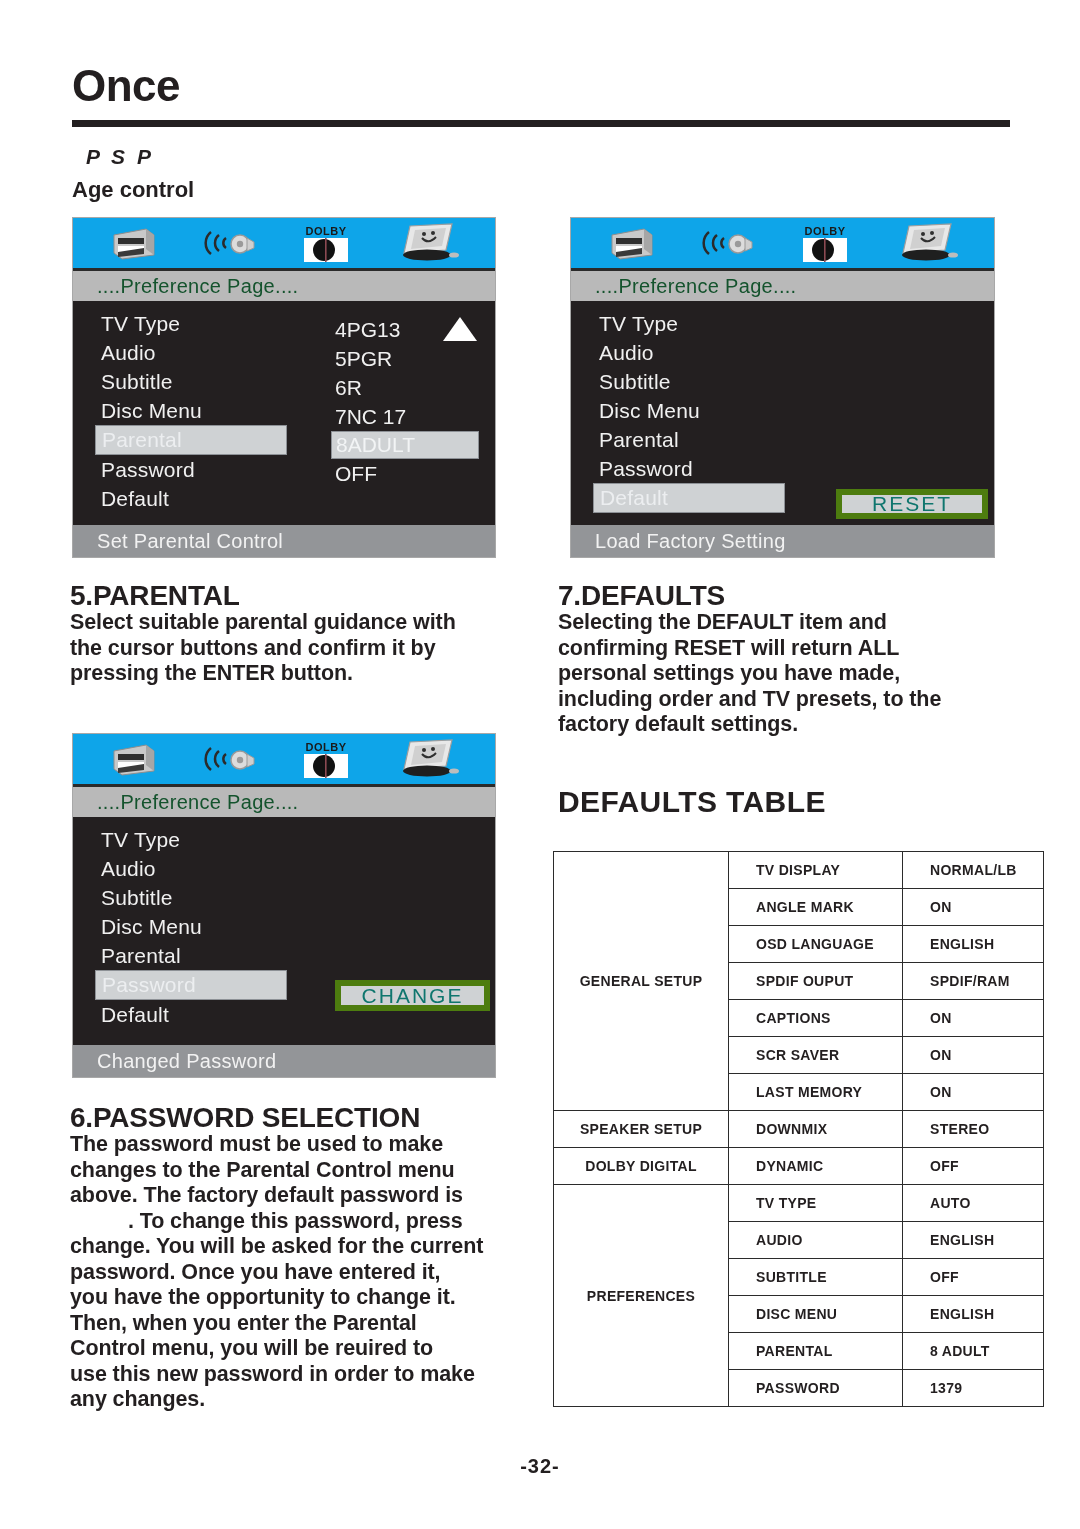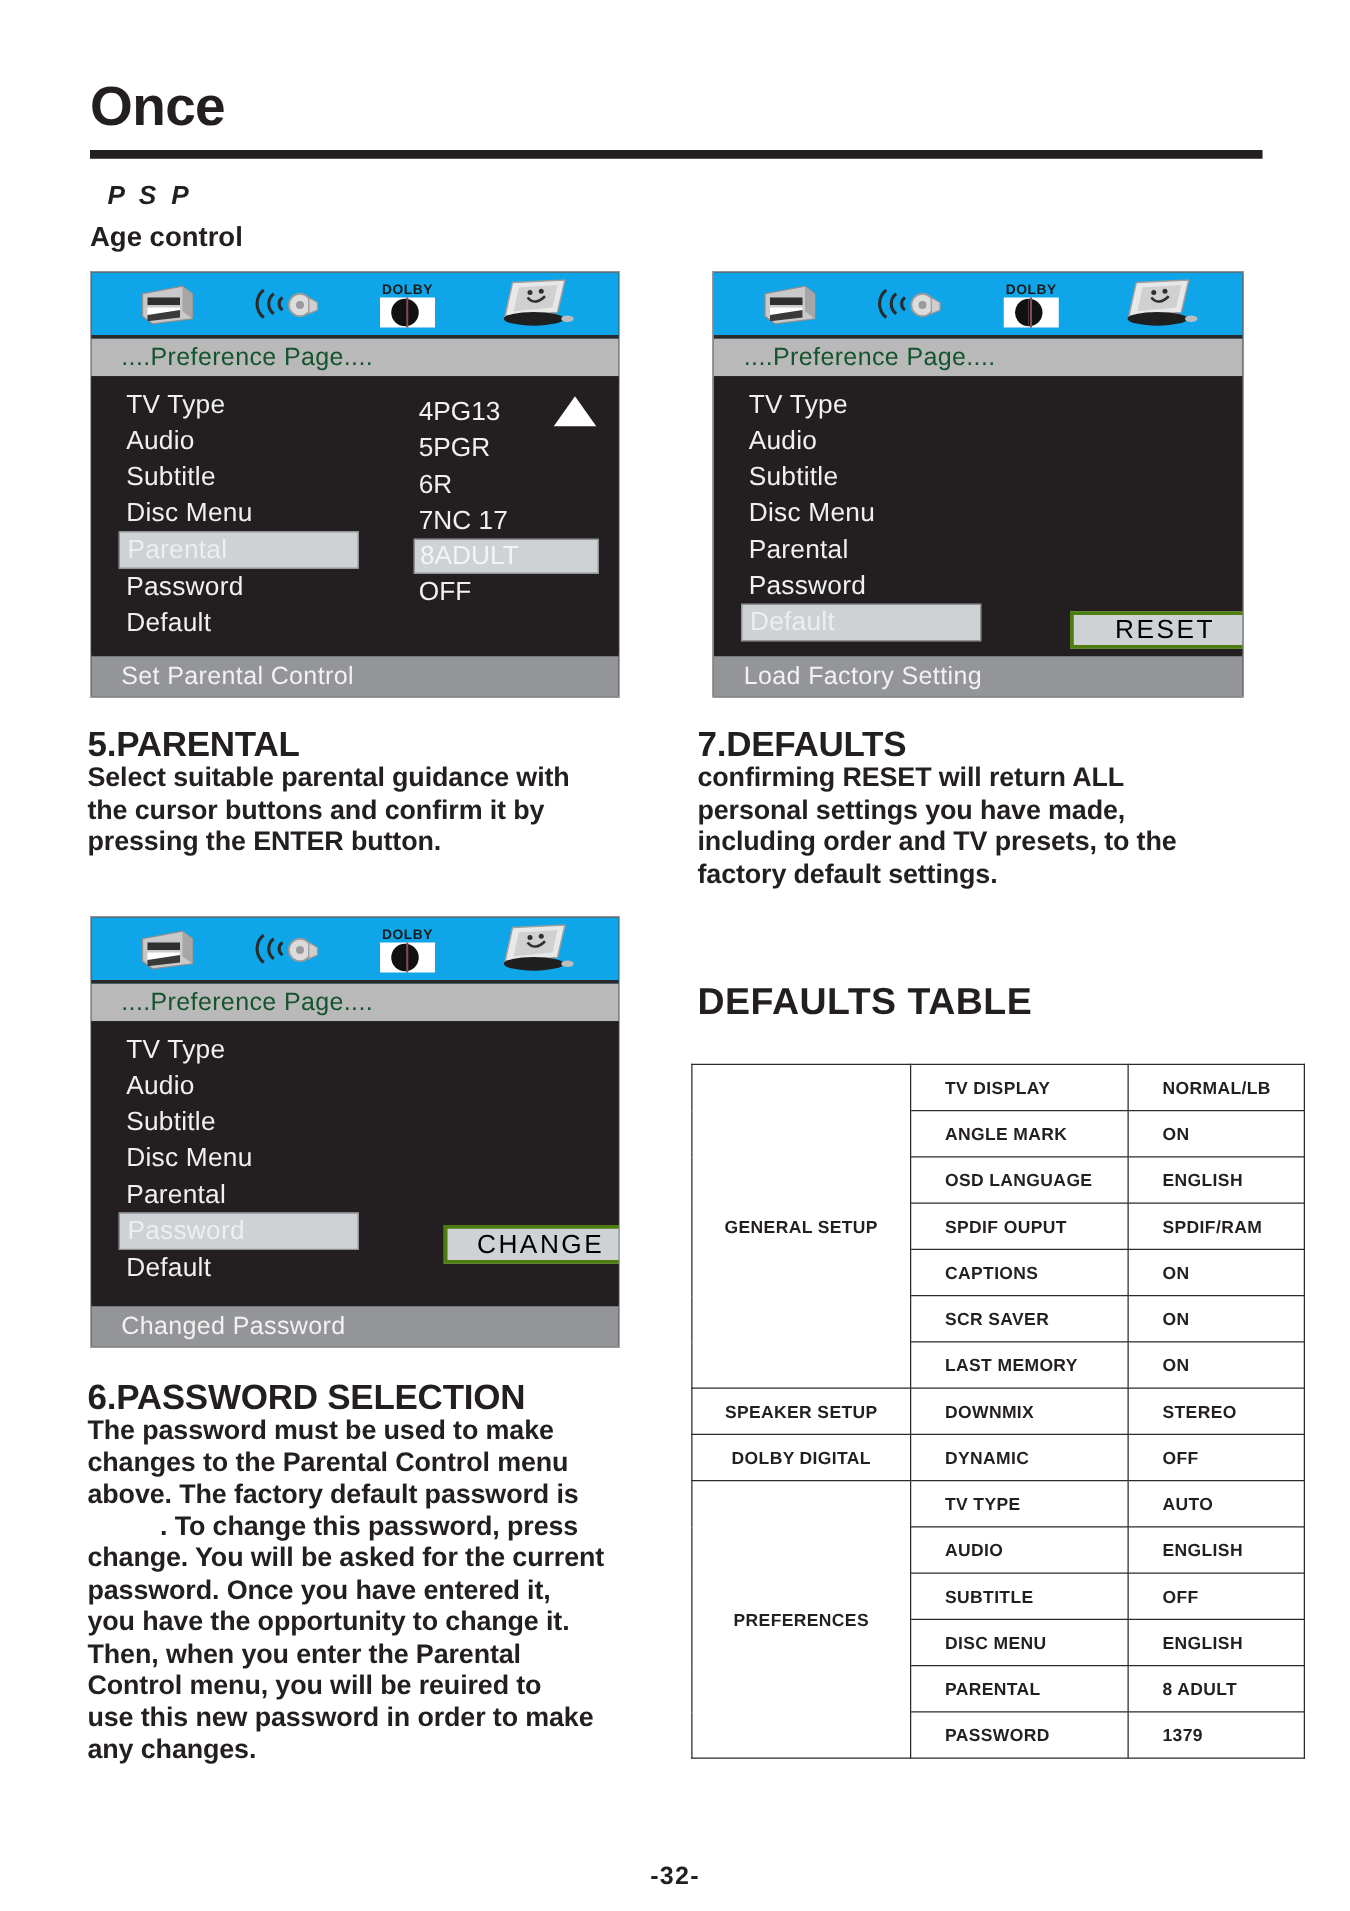--- a/index.html
+++ b/index.html
@@ -136,29 +136,28 @@
     right: 18px;
     top: 16px;
     width: 0; height: 0;
     border-left: 17px solid transparent;
     border-right: 17px solid transparent;
     border-bottom: 24px solid #ffffff;
   }
   .osd-action {
     position: absolute;
     background: #cfd2d4;
-    border: 3px solid #4d7c0f;
-    color: #000000;
+    border: 6px solid #4d7c0f;
+    color: #0f766e;
     font-size: 21px;
     letter-spacing: 2px;
     display: flex;
     align-items: center;
     justify-content: center;
     box-sizing: border-box;
-    margin-left: 20px;
   }
   .osd-footer {
     position: absolute;
     left: 0; right: 0; bottom: 0;
     height: 32px;
     background: #939598;
     color: #f2f2f2;
     font-size: 20px;
     display: flex;
     align-items: center;
@@ -224,21 +223,20 @@
   .col-c { width: 113px; }
 
   .page-num {
     position: absolute;
     left: 0; right: 0;
     top: 1455px;
     text-align: center;
     font-size: 20px;
     font-weight: bold;
     letter-spacing: 1px;
-    margin-top: 35px;
   }
 </style>
 </head>
 <body>
 
 <div class="page-title">Once</div>
 <div class="title-rule"></div>
 <div class="psp-label">P S P</div>
 <div class="age-control">Age control</div>
 
@@ -368,20 +366,21 @@
 
 <div class="sect-head" style="left:70px; top:580px;">5.PARENTAL</div>
 <div class="sect-body" style="left:70px; top:610px; width:470px;">
   <p>Select suitable parental guidance with</p>
   <p>the cursor buttons and confirm it  by</p>
   <p>pressing the ENTER button.</p>
 </div>
 
 <div class="sect-head" style="left:558px; top:580px;">7.DEFAULTS</div>
 <div class="sect-body" style="left:558px; top:610px; width:460px;">
+  <p>Selecting the DEFAULT item and</p>
   <p>confirming RESET will return ALL</p>
   <p>personal settings you have made,</p>
   <p>including order and TV presets, to the</p>
   <p>factory default settings.</p>
 </div>
 
 <div class="defaults-title">DEFAULTS TABLE</div>
 
 <div class="osd" id="osd3" style="left:72px; top:733px; width:424px; height:345px;">
   <div class="osd-iconbar">

